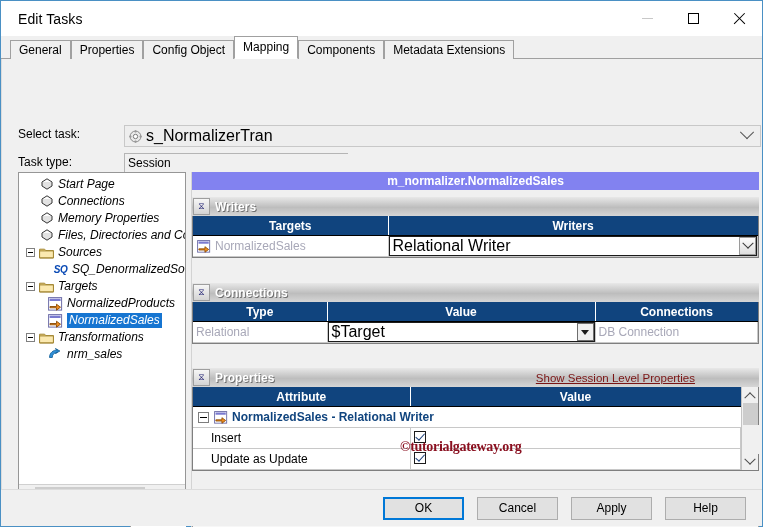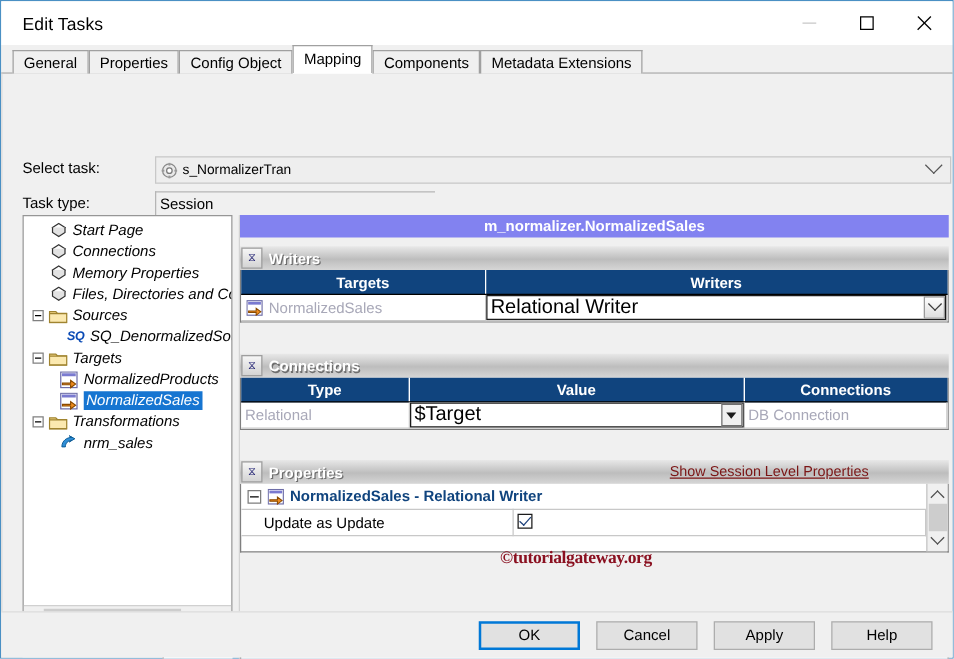--- a/index.html
+++ b/index.html
@@ -65,21 +65,21 @@
   }
   .field-row{position:absolute;display:flex;align-items:flex-end;}
   .field-label{font-size:12px;color:#000;}
   .task-select{
     position:absolute;left:122px;top:66px;width:637px;height:22px;
     background:#eeeeee;border:1px solid #c8c8c8;box-sizing:border-box;
     display:flex;align-items:center;
   }
   .task-select .gear{margin-left:4px;width:13px;height:13px;position:relative;}
   .task-select .gear svg{display:block;}
-  .task-select .tasktext{margin-left:4px;font-size:11px;}
+  .task-select .tasktext{margin-left:4px;font-size:16px;}
   .task-select .chev{margin-left:auto;margin-right:8px;color:#555;font-size:11px;}
   .chev-dn{display:inline-block;width:9px;height:9px;border-right:1.3px solid #555;border-bottom:1.3px solid #555;transform:rotate(45deg) translate(-2px,-2px);}
 
   .tasktype-val{
     position:absolute;left:122px;top:94px;width:224px;height:19px;
     border-top:1px solid #b5b5b5;border-left:1px solid #b5b5b5;
     box-sizing:border-box;background:#f0f0f0;font-size:12px;
     padding-left:3px;line-height:18px;
   }
 
@@ -539,33 +539,43 @@
           <div class="seclink">Show Session Level Properties</div>
         </div>
         <div class="propbody">
           <div class="propgrid">
             <table class="grid">
               <colgroup>
                   <col style="width:217px">
                   <col>
                 </colgroup>
               <tbody>
+                  <tr>
+                <th>Attribute</th>
+                <th>Value</th>
+              </tr>
               <tr class="grouprow">
                 <td colspan="2" style="border-right:none;">
                   <span class="gl">
                     <span class="minibox"></span>
                     <span class="ticon">
                       <svg width="14" height="13" viewBox="0 0 15 14">
                         <rect x="0.6" y="0.6" width="13" height="12.5" fill="#ffffff" stroke="#6e6ea8" stroke-width="1"></rect>
                         <rect x="1.6" y="1.6" width="11" height="2.4" fill="#7a7ad0"></rect>
                         <path d="M2 9.5h6.5V7.2l4 3-4 3V10.8H2z" fill="#f08c1e" stroke="#8a4a00" stroke-width="0.9"></path>
                       </svg>
                     </span>
                     <span>NormalizedSales - Relational Writer</span>
                   </span>
+                </td>
+              </tr>
+              <tr>
+                <td style="padding-left:18px;">Insert</td>
+                <td>
+                  <span class="chk"></span>
                 </td>
               </tr>
               <tr>
                 <td style="padding-left:18px;">Update as Update</td>
                 <td>
                   <span class="chk"></span>
                 </td>
               </tr>
             </tbody>
               </table>

